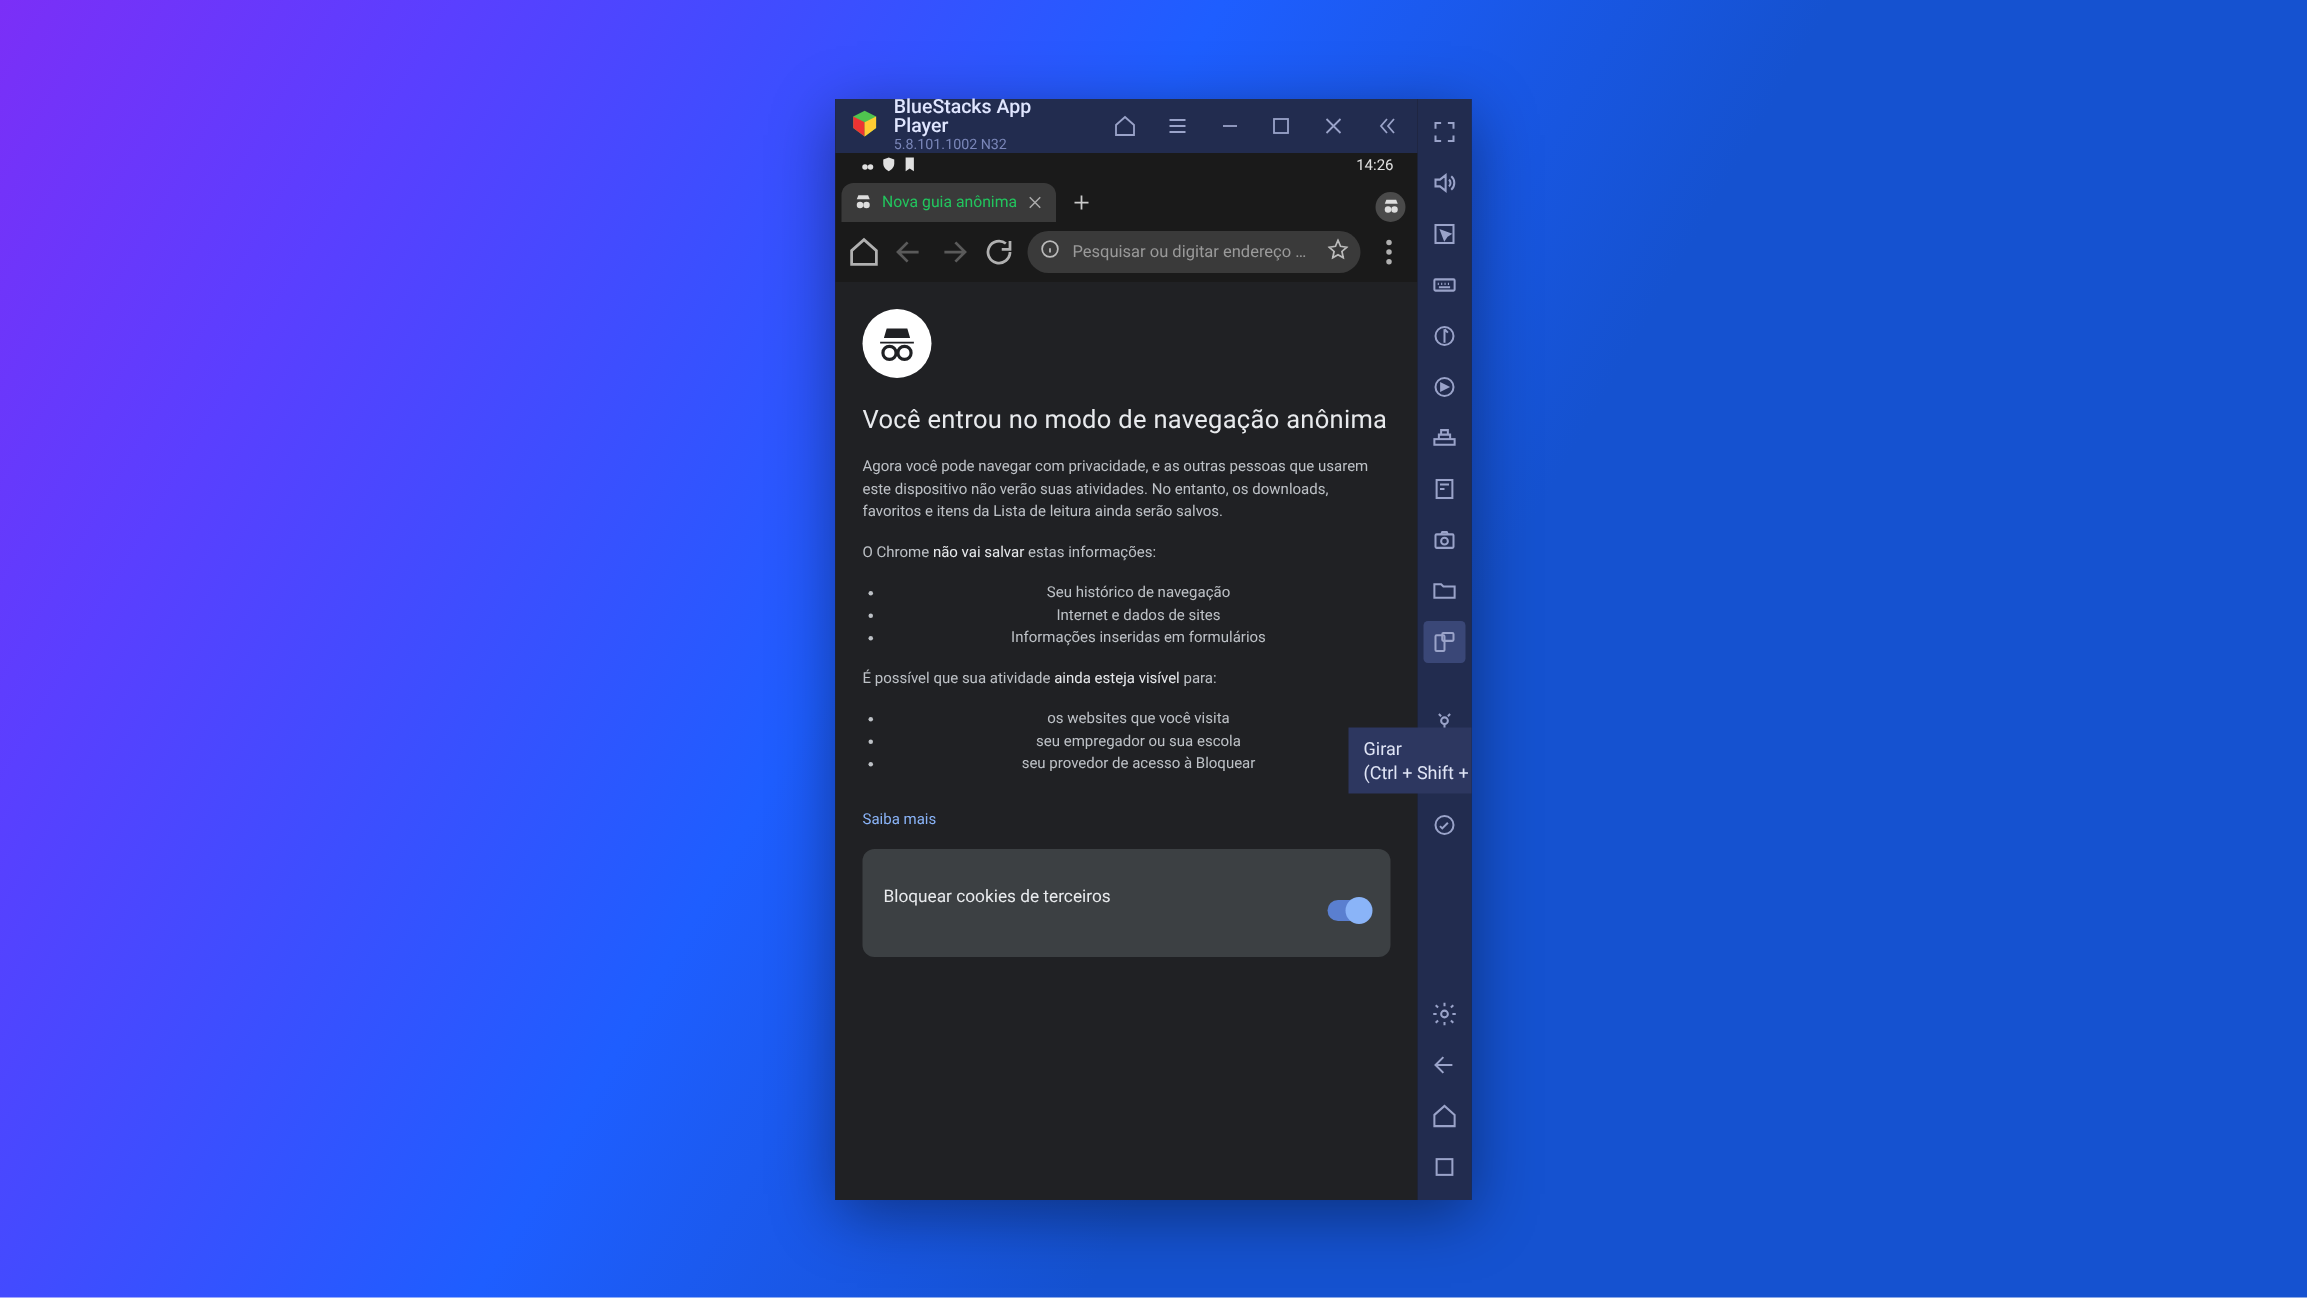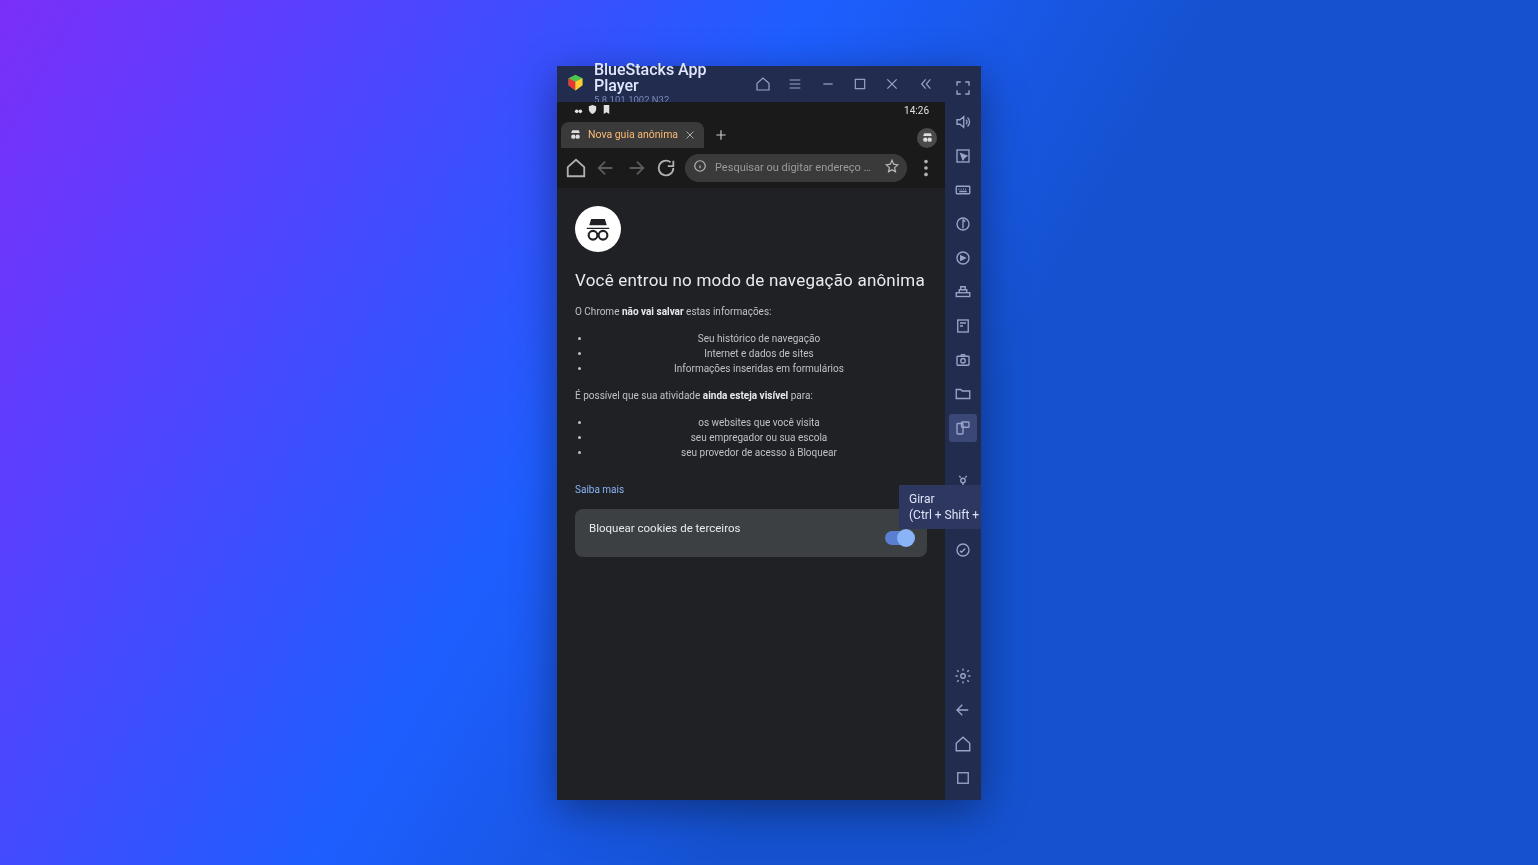--- a/index.html
+++ b/index.html
@@ -39,21 +39,21 @@
     color: #c9d0e8;
   }
   .logo {
     width: 24px;
     height: 24px;
     display: flex;
     align-items: center;
     justify-content: center;
   }
   .title-text { display: flex; flex-direction: column; line-height: 1; }
-  .title-main { font-size: 16px; color: #e0e6ff; font-weight: 500; }
+  .title-main { font-size: 13px; color: #e0e6ff; font-weight: 500; }
   .title-sub { font-size: 9.5px; color: #7a86b8; margin-top: 1px; }
   .title-spacer { flex: 1; }
   .title-btn {
     width: 28px; height: 28px;
     display: flex; align-items: center; justify-content: center;
     color: #9aa3c9; cursor: pointer;
   }
   .title-btn svg { width: 16px; height: 16px; }
   
   .side {
@@ -106,21 +106,21 @@
   .status-left { display: flex; gap: 3px; }
   .status-icon-sm { width: 11px; height: 11px; }
   
   .tab-strip {
     height: 28px;
     background: #1a1a1a;
     display: flex;
     align-items: flex-end;
     padding: 0 4px;
     gap: 4px;
-    color: #fdba74;
+    color: #22c55e;
   }
   .tab {
     height: 26px;
     background: #3a3a3a;
     border-radius: 8px 8px 0 0;
     display: flex;
     align-items: center;
     padding: 0 8px;
     gap: 6px;
     font-size: 10.5px;
@@ -166,29 +166,29 @@
   }
   .incog-icon {
     width: 46px; height: 46px;
     background: #fff;
     border-radius: 50%;
     display:flex; align-items:center; justify-content:center;
     margin-bottom: 18px;
   }
   .heading { font-size: 17px; font-weight: 400; margin-bottom: 14px; letter-spacing: 0.2px; }
   .para { font-size: 10px; color:#bdc1c6; line-height: 1.5; margin-bottom: 12px; }
-  .para .bold { font-weight: 700; color:#e8eaed; }
+  .para .bold { font-weight: 400; color:#e8eaed; }
   .content ul { list-style: disc; padding-left: 16px; color:#bdc1c6; margin-bottom: 12px; text-align: center; }
   .content li { font-size: 10px; line-height: 1.5; }
   .link { color:#8ab4f8; font-size: 10px; cursor:pointer;margin-top:24px; }
   .cookies-card {
     margin-top: 14px;
     background: #3c4043;
     border-radius: 8px;
-    padding: 12px 14px;
+    padding: 24px 14px;
     display: flex;
     align-items: flex-start;
     gap: 14px;
   }
   .cookies-text { flex:1; }
   .cookies-title { font-size: 11.5px; color:#e8eaed; margin-bottom: 4px; }
   .cookies-desc { font-size: 10px; color:#bdc1c6; line-height: 1.4; }
   .toggle {
     width: 28px; height: 14px;
     background: #5a7fd0;
@@ -357,20 +357,21 @@
     <div class="content">
       <div class="incog-icon">
         <svg viewBox="0 0 24 24" width="30" height="30" fill="#202124">
             <path d="M5 9h14l-1.5-5h-11zM3 11h18v1H3z"></path>
             <circle cx="8" cy="17" r="3.5" fill="none" stroke="#202124" stroke-width="1.7"></circle>
             <circle cx="16" cy="17" r="3.5" fill="none" stroke="#202124" stroke-width="1.7"></circle>
             <path d="M11.5 17h1" stroke="#202124" stroke-width="1.7"></path>
           </svg>
       </div>
       <div class="heading">Você entrou no modo de navegação anônima</div>
+      <div class="para">Agora você pode navegar com privacidade, e as outras pessoas que usarem este dispositivo não verão suas atividades. No entanto, os downloads, favoritos e itens da Lista de leitura ainda serão salvos.</div>
       <div class="para">
         <span>O Chrome </span><span class="bold">não vai salvar</span><span> estas informações:</span>
       </div>
       <ul>
         <li>Seu histórico de navegação</li>
         <li>Internet e dados de sites</li>
         <li>Informações inseridas em formulários</li>
       </ul>
       <div class="para">
         <span>É possível que sua atividade </span><span class="bold">ainda esteja visível</span><span> para:</span>

